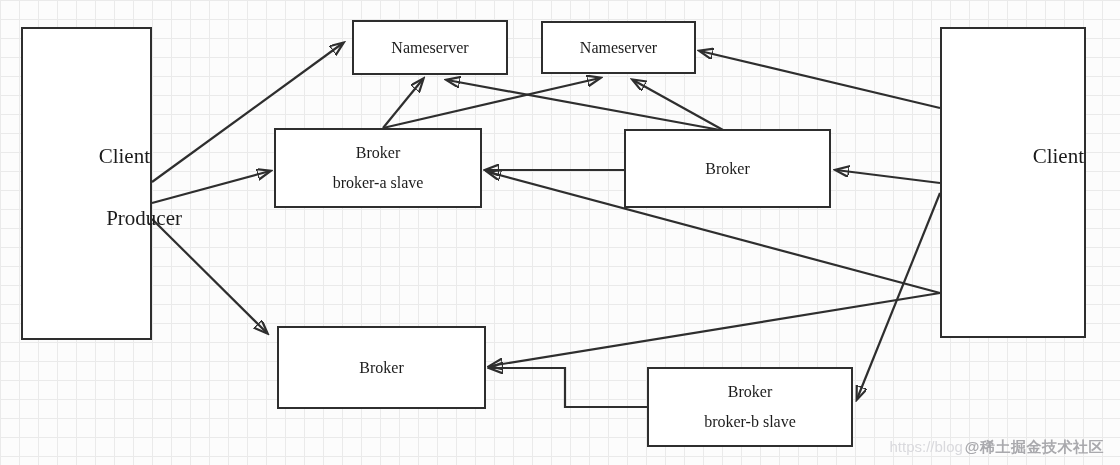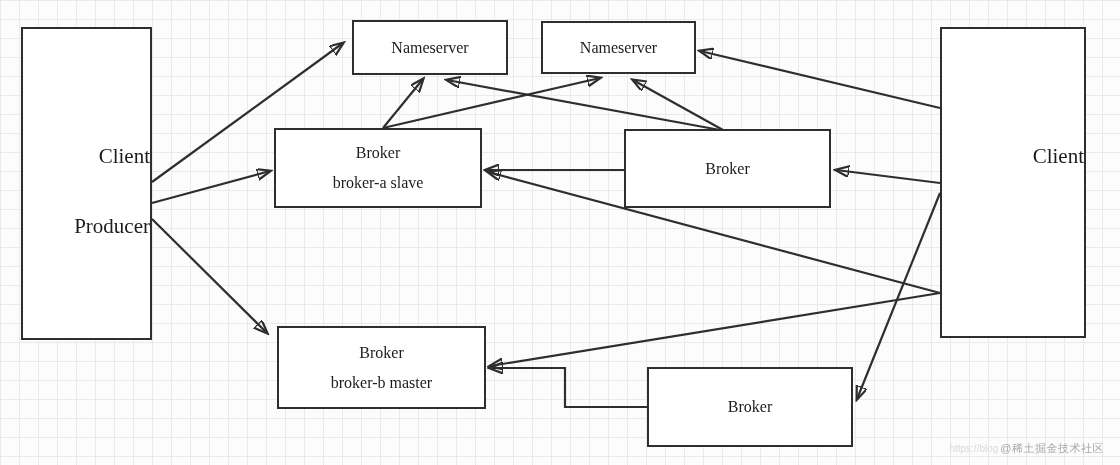--- a/index.html
+++ b/index.html
@@ -28,35 +28,35 @@
     justify-content:center;
     text-align:center;
     font-size:16px;
     line-height:30px;
   }
   .node.tall{display:block;font-size:21px;}
   .tall .l1,.tall .l2{position:absolute;left:0;width:100%;text-align:right;}
   #node-producer{left:21px;top:27px;width:131px;height:313px;}
   #node-consumer{left:940px;top:27px;width:146px;height:311px;}
   #node-producer .l1,#node-consumer .l1{top:112px;}
-  #node-producer .l2,#node-consumer .l2{top:182px;}
+  #node-producer .l2,#node-consumer .l2{top:174px;padding-left:32px;}
   #node-nameserver1{left:352px;top:20px;width:156px;height:55px;}
   #node-nameserver2{left:541px;top:21px;width:155px;height:53px;}
   #node-broker-a-master{left:274px;top:128px;width:208px;height:80px;}
   #node-broker-a-slave{left:624px;top:129px;width:207px;height:79px;}
   #node-broker-b-master{left:277px;top:326px;width:209px;height:83px;}
   #node-broker-b-slave{left:647px;top:367px;width:206px;height:80px;}
   #watermark{
     position:absolute;
     right:16px;top:438px;
     font-family:"Liberation Sans", sans-serif;
     white-space:nowrap;
   }
-  #watermark .wm-faint{color:#d9d9dd;font-size:10px;margin-right:2px;}
-  #watermark .wm-main{color:#a9a9ad;font-size:11px;letter-spacing:0.5px;}
+  #watermark .wm-faint{color:#d9d9dd;font-size:15px;margin-right:2px;}
+  #watermark .wm-main{color:#a9a9ad;font-size:15px;letter-spacing:0.5px;font-weight:bold;}
 </style>
 </head>
 <body>
 
 <div id="canvas">
 
   <svg id="edges" viewBox="0 0 1120 465" xmlns="http://www.w3.org/2000/svg">
     <defs>
       <marker id="ah" markerUnits="userSpaceOnUse" markerWidth="16" markerHeight="12" refX="13" refY="5.5" orient="auto">
         <path d="M0,0 L14,5.5 L0,11 Z" fill="#2e2e2e"></path>
@@ -99,24 +99,24 @@
     <span>Broker</span>
     <span>broker-a slave</span>
   </div>
 
   <div class="node" id="node-broker-a-slave">
     <span>Broker</span>
   </div>
 
   <div class="node" id="node-broker-b-master">
     <span>Broker</span>
-    <span>broker-b master</span>
   </div>
 
   <div class="node" id="node-broker-b-slave">
     <span>Broker</span>
+    <span>broker-b slave</span>
   </div>
 
   <div id="watermark">
     <span class="wm-faint">https://blog</span><span class="wm-main">@稀土掘金技术社区</span>
   </div>
 
 </div>
 
 </body></html>

